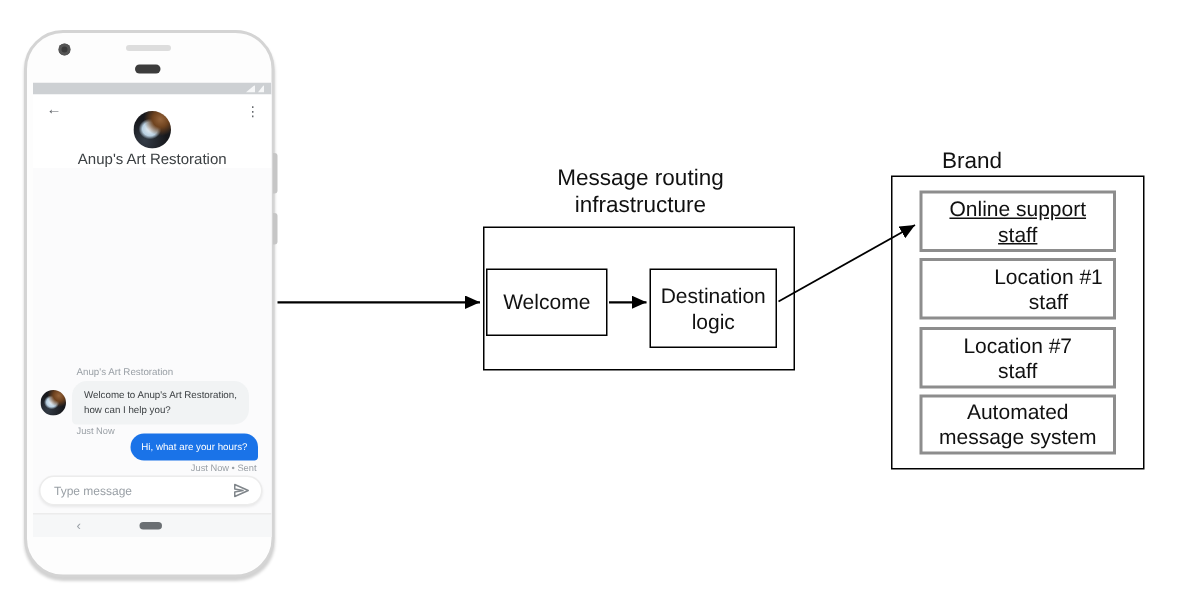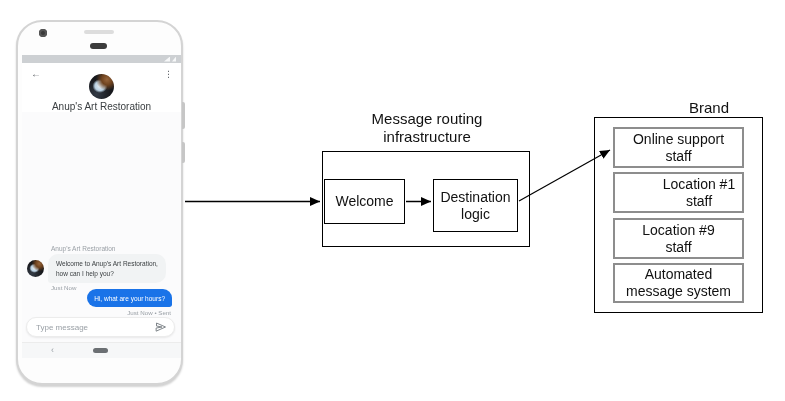--- a/index.html
+++ b/index.html
@@ -67,21 +67,21 @@
              border-top:1px solid #ececec; }
   .nav-back { position:absolute; left:29px; top:2px; font-size:9px; color:#9aa0a6; line-height:10px; }
   .nav-home { position:absolute; left:71px; top:5px; width:15px; height:5px; border-radius:3px;
               background:#6b6f73; }
 
   
   .dg-label { position:absolute; color:#111; }
   .payload-label { left:187px; top:180px; width:121px; text-align:center; font-size:14px; }
   .routing-title { left:337px; top:110px; width:180px; text-align:center; font-size:15px;
                    line-height:18px; white-space:pre-line; }
-  .brand-title { left:628px; top:99px; width:101px; text-align:right; font-size:15px; }
+  .brand-title { left:628px; top:99px; width:101px; text-align:left; font-size:15px; }
 
   .box { position:absolute; background:#fff; border:1.5px solid #000; }
   .routing-outer { left:322px; top:151px; width:208px; height:96px; background:transparent; }
   .node { display:flex; align-items:center; justify-content:center; text-align:center;
           font-size:14px; line-height:17px; color:#111; white-space:pre-line; }
   .webhook-box { left:324px; top:179px; width:81px; height:45px; }
   .destination-box { left:433px; top:179px; width:85px; height:53px; }
 
   .brand-outer { left:594px; top:117px; width:169px; height:196px; background:transparent; }
   .brand-item { position:absolute; left:613px; width:131px; height:41px; background:#fff;
@@ -155,22 +155,22 @@
 
   <div class="dg-label routing-title">Message routing
 infrastructure</div>
   <div class="box routing-outer"></div>
   <div class="box node webhook-box">Welcome</div>
   <div class="box node destination-box">Destination
 logic</div>
 
   <div class="dg-label brand-title">Brand</div>
   <div class="box brand-outer"></div>
-  <div class="brand-item" style="top:127px;">Online support
+  <div class="brand-item" style="top:127px;text-decoration:underline;">Online support
 staff</div>
   <div class="brand-item" style="top:172px;padding-left:41px;">Location #1
 staff</div>
-  <div class="brand-item" style="top:218px;">Location #9
+  <div class="brand-item" style="top:218px;">Location #7
 staff</div>
   <div class="brand-item" style="top:263px; height:40px;">Automated
 message system</div>
 
 </div>
 
 </body></html>

